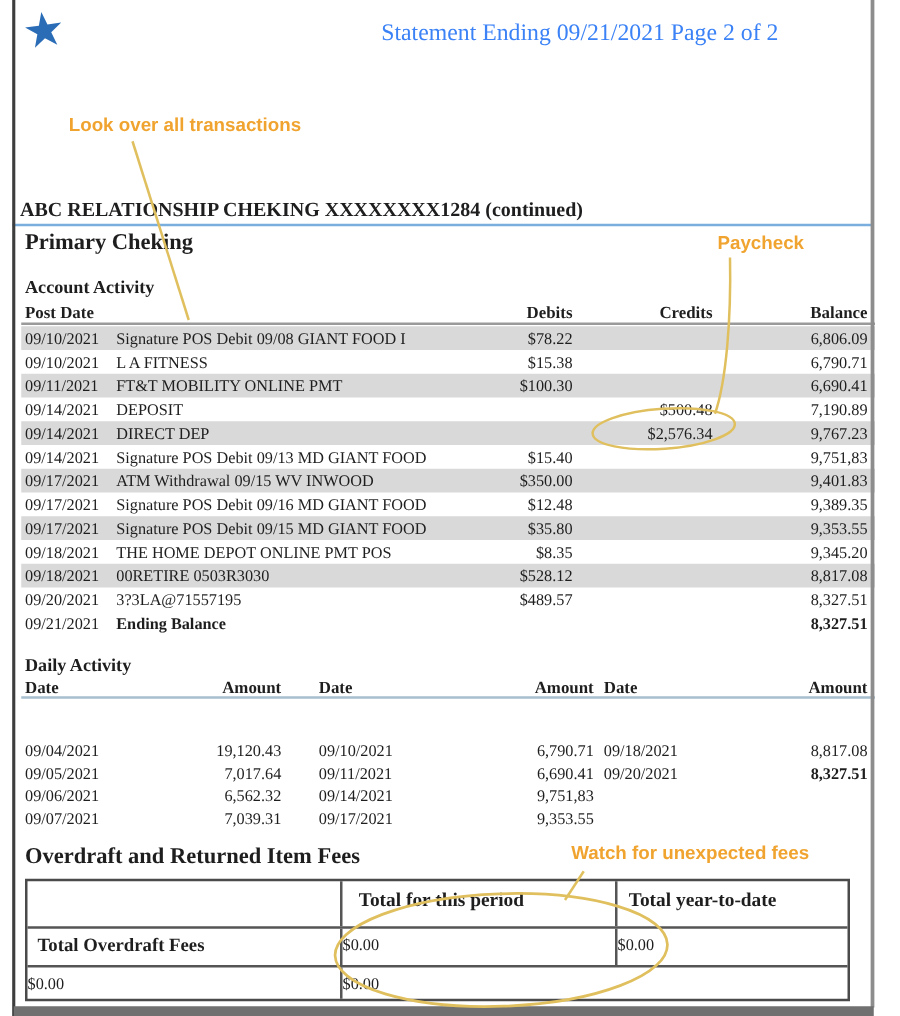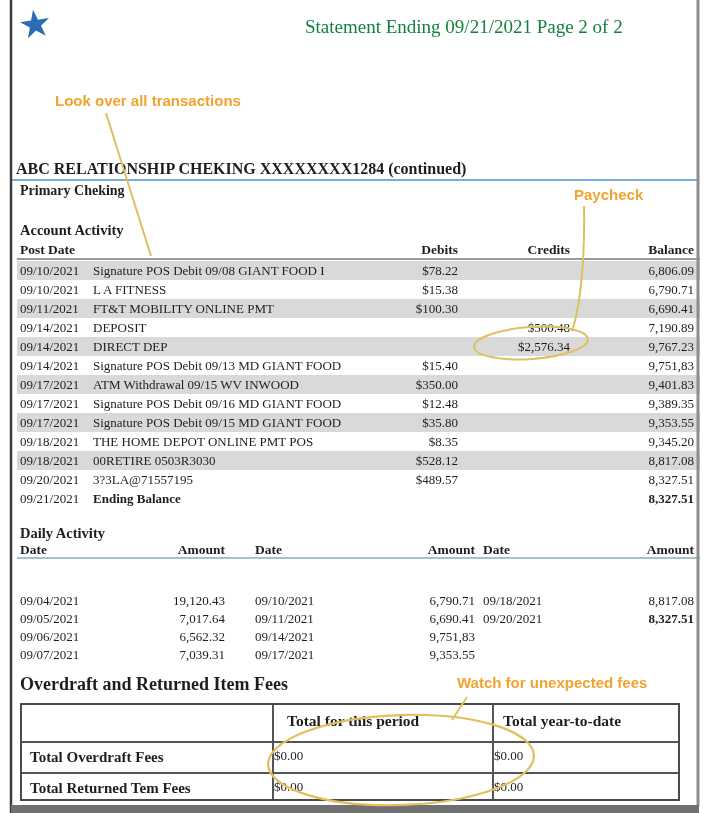--- a/index.html
+++ b/index.html
@@ -14,31 +14,31 @@
   .page{
     position:relative;width:720px;height:813px;background:#fff;overflow:hidden;
     font-family:"Liberation Serif","DejaVu Serif",serif;color:#1e1e1e;
   }
   .abs{position:absolute;}
   
   .star{left:18px;top:0px;font-family:"DejaVu Sans",sans-serif;font-size:38px;
         color:var(--brand-blue);transform:rotate(-8deg);line-height:48px;}
   .bank-name{left:64px;top:3px;font-size:36px;font-weight:bold;color:var(--brand-blue);
         letter-spacing:4px;}
-  .stmt-line{left:305px;top:16px;font-size:19px;color:#15803d;}
+  .stmt-line{left:305px;top:16px;font-size:19px;color:#3b82f6;}
   
   .note{font-family:"Liberation Sans","DejaVu Sans",sans-serif;font-weight:bold;
         font-size:15px;color:var(--annotation-orange);}
   .note-transactions{left:55px;top:92px;}
   .note-paycheck{left:574px;top:186px;}
   .note-fees{left:457px;top:674px;}
   
   .acct-title{left:16px;top:160px;font-size:16px;font-weight:bold;}
   .rule-blue{left:10px;top:179px;width:689px;height:2px;background:var(--divider-blue);}
-  .acct-sub{left:20px;top:183px;font-size:14px;font-weight:bold;}
+  .acct-sub{left:20px;top:183px;font-size:18px;font-weight:bold;}
   .aa-heading{left:20px;top:222px;font-size:14.5px;font-weight:bold;}
   
   .aa-col{top:242px;font-size:13.5px;font-weight:bold;}
   .aa-col-date{left:20px;}
   .aa-col-debits{right:262px;}
   .aa-col-credits{right:150px;}
   .aa-col-balance{right:26px;}
   .aa-underline{left:17px;top:258px;width:683px;height:2px;background:#9a9a9a;}
   .aa-rows{left:17px;top:261px;width:683px;}
   .aa-row{position:relative;height:19px;font-size:13px;line-height:19px;}
@@ -276,21 +276,20 @@
       <div class="fees-cell fees-hcell c3">Total year-to-date</div>
     </div>
 
       <div class="fees-row">
         <div class="fees-cell fees-label">Total Overdraft Fees</div>
         <div class="fees-cell fees-val c2">$0.00</div>
         <div class="fees-cell fees-val c3">$0.00</div>
       </div>
 
       <div class="fees-row">
-        <div class="fees-cell fees-label">Total Returned Tem Fees</div>
         <div class="fees-cell fees-val c2">$0.00</div>
         <div class="fees-cell fees-val c3">$0.00</div>
       </div>
 
   </div>
 
   <svg class="overlay" viewBox="0 0 720 813">
     <line class="border-left" x1="11" y1="0" x2="11" y2="813" stroke-width="2.5"></line>
     <line class="border-right" x1="698" y1="0" x2="698" y2="806" stroke-width="3"></line>
     <rect class="bottom-bar" x="11" y="805" width="688" height="8"></rect>

